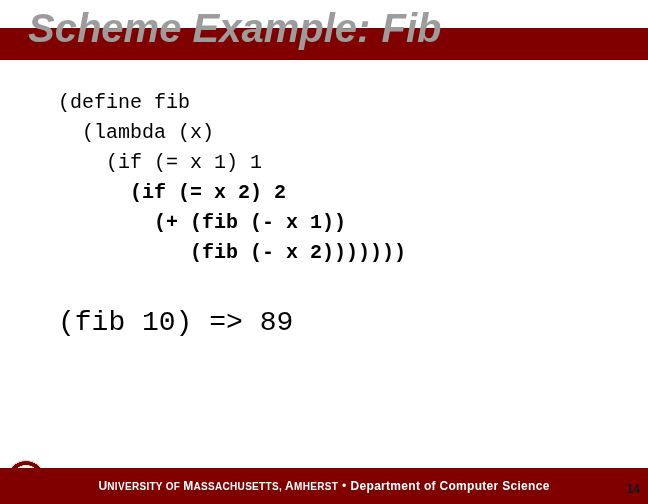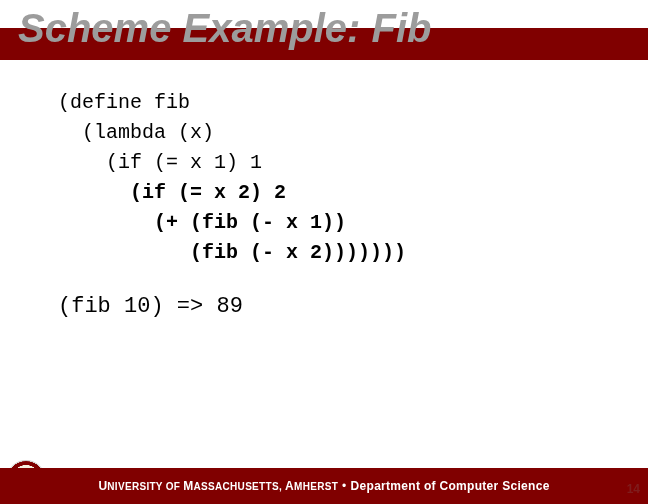--- a/index.html
+++ b/index.html
@@ -16,21 +16,21 @@
     position: absolute;
     top: 28px;
     left: 0;
     right: 0;
     height: 32px;
     background: #800000;
   }
   .title-text {
     position: absolute;
     top: 6px;
-    left: 18px;
+    left: 28px;
     font-size: 40px;
     font-weight: bold;
     font-style: italic;
     color: #9c9c9c;
     letter-spacing: 0px;
     white-space: nowrap;
   }
   .code-block {
     position: absolute;
     top: 88px;
@@ -39,24 +39,24 @@
     font-size: 20px;
     line-height: 30px;
     color: #000000;
     white-space: pre;
   }
   .bold-line {
     font-weight: bold;
   }
   .result-line {
     position: absolute;
-    top: 292px;
+    top: 308px;
     left: 58px;
     font-family: "Courier New", Courier, monospace;
-    font-size: 22px;
+    font-size: 28px;
     line-height: 30px;
     color: #000000;
     white-space: pre;
   }
   .footer {
     position: absolute;
     bottom: 0;
     left: 0;
     right: 0;
     height: 36px;
@@ -90,21 +90,21 @@
     height: 40px;
     border-radius: 50%;
     background: radial-gradient(circle at 50% 50%, #f5f0e0 0%, #f5f0e0 55%, #800000 56%, #800000 70%, #f5f0e0 71%, #f5f0e0 100%);
     border: 1px solid #ccc;
     box-sizing: border-box;
   }
   .page-num {
     position: absolute;
     bottom: 8px;
     right: 8px;
-    color: #7f1d1d;
+    color: #0f172a;
     font-size: 12px;
     font-weight: bold;
   }
 </style>
 </head>
 <body>
 
 <div class="title-bar"></div>
 <div class="title-text">Scheme Example: Fib</div>
 

